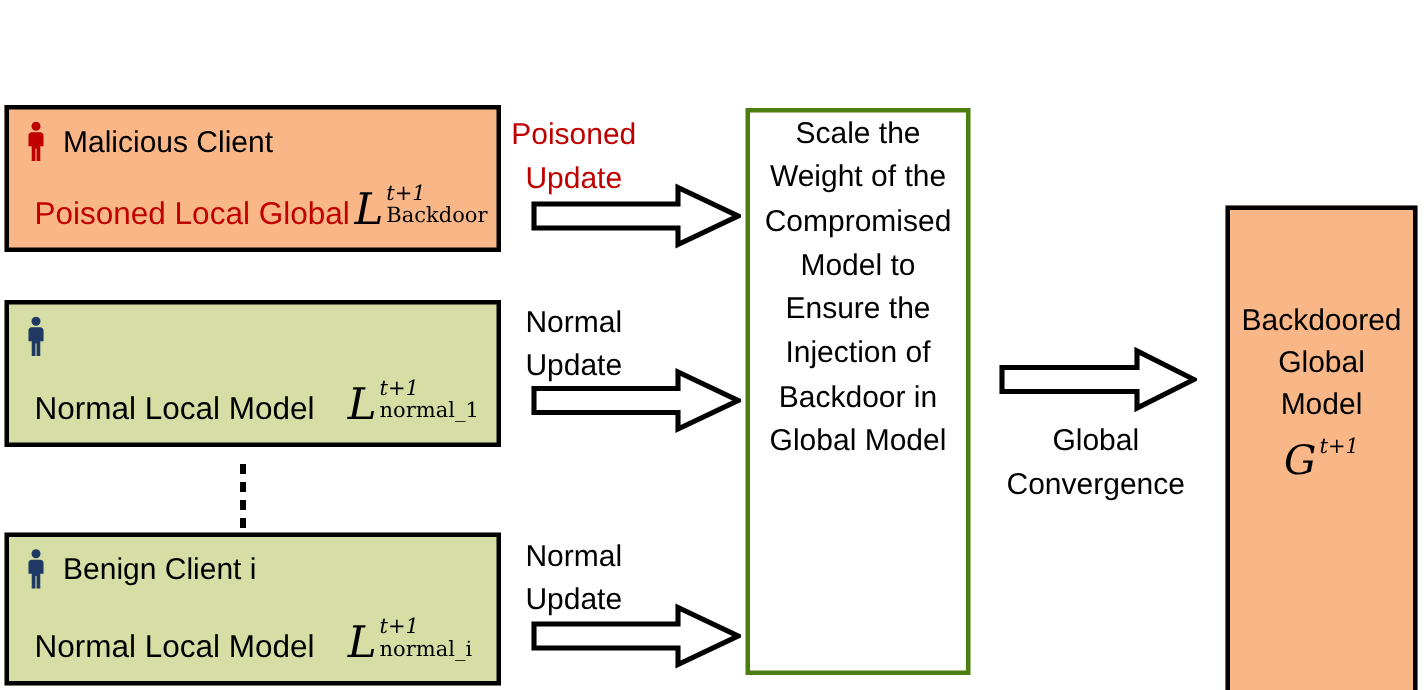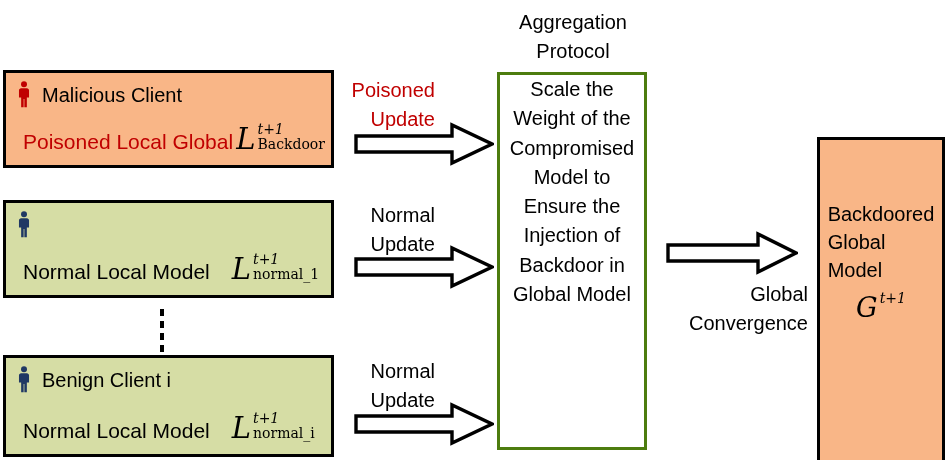--- a/index.html
+++ b/index.html
@@ -72,21 +72,21 @@
     left: 160px;
     top: 309px;
     width: 4px;
     height: 45px;
     background: repeating-linear-gradient(to bottom, #000 0 7px, transparent 7px 12px);
   }
 
   
   .flow-label {
     position: absolute;
-    text-align: right;
+    text-align: center;
     font-size: 20px;
     line-height: 29px;
     white-space: pre-line;
   }
   .label-poisoned { left: 330px; top: 76px;  width: 105px; color: var(--poisoned-text, #C00000); }
   .label-normal-1 { left: 330px; top: 201px; width: 105px; }
   .label-normal-i { left: 330px; top: 357px; width: 105px; }
   .label-global   { left: 653px; top: 280px; width: 155px; }
 
   .block-arrow { position: absolute; }
@@ -127,21 +127,21 @@
     width: 122px; height: 270px;
     background: var(--global-box-bg, #F9B687);
     border: 3px solid #000;
     display: flex;
     flex-direction: column;
     align-items: center;
     padding-top: 60px;
     box-sizing: content-box;
   }
   .global-label {
-    text-align: left;
+    text-align: center;
     font-size: 20px;
     line-height: 28px;
     white-space: pre-line;
   }
   .global-math { margin-top: 10px; }
   .global-math .base { font-size: 27px; }
 </style>
 </head>
 <body>
 
@@ -224,22 +224,20 @@
   <svg class="block-arrow arrow-normal-1" width="140" height="44" viewBox="0 0 140 44">
     <polygon points="2,14 98,14 98,3 138,22 98,41 98,30 2,30" fill="#fff" stroke="#000" stroke-width="3.4"></polygon>
   </svg>
   <svg class="block-arrow arrow-normal-i" width="140" height="44" viewBox="0 0 140 44">
     <polygon points="2,14 98,14 98,3 138,22 98,41 98,30 2,30" fill="#fff" stroke="#000" stroke-width="3.4"></polygon>
   </svg>
   <svg class="block-arrow arrow-global" width="132" height="44" viewBox="0 0 132 44">
     <polygon points="2,14 92,14 92,3 130,22 92,41 92,30 2,30" fill="#fff" stroke="#000" stroke-width="3.4"></polygon>
   </svg>
 
-  <div class="agg-title">Aggregation
-Protocol</div>
   <div class="agg-box">
     <div class="agg-body">Scale the
 Weight of the
 Compromised
 Model to
 Ensure the
 Injection of
 Backdoor in
 Global Model</div>
   </div>

